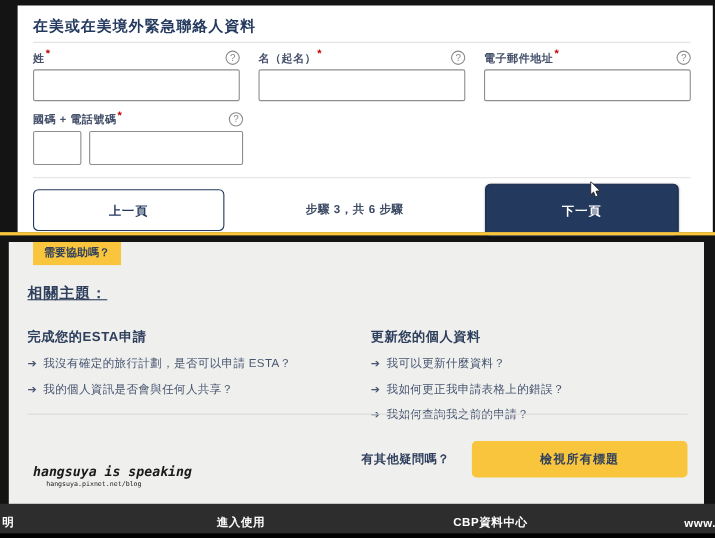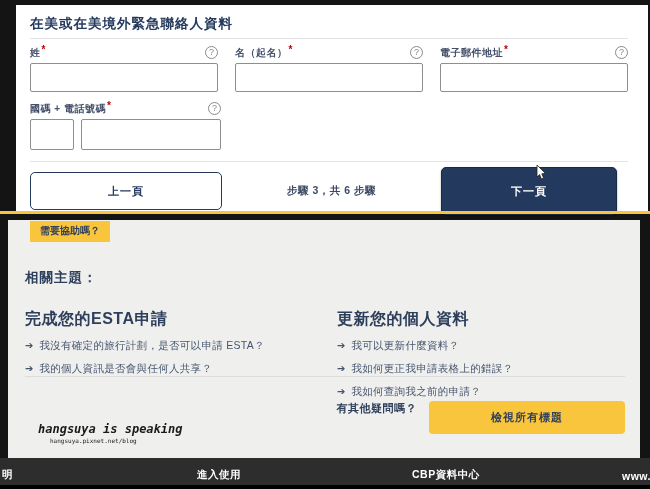--- a/index.html
+++ b/index.html
@@ -49,21 +49,21 @@
     width: 44px; height: 31px; border: 1px solid #8e8e8e; border-radius: 2px;
     font-size: 12px; padding: 0 4px;
   }
   .phone-input {
     width: 140px; height: 31px; border: 1px solid #8e8e8e; border-radius: 2px;
     font-size: 12px; padding: 0 6px;
   }
   .form-divider { border: none; border-top: 1px solid #e4e4e4; margin-top: 11px; }
   .nav-row { display: flex; align-items: center; margin-top: 10px; height: 38px; }
   .btn-prev {
-    width: 192px; height: 38px; background: #fff; cursor: pointer;
+    width: 174px; height: 38px; background: #fff; cursor: pointer;
     border: 1px solid var(--navy, #24395e); border-radius: 5px;
     color: var(--navy, #24395e); font-size: 11px; font-weight: bold; letter-spacing: 1px;
   }
   .step-text {
     flex: 1; text-align: center; color: #3c4a63;
     font-size: 10.5px; font-weight: bold; letter-spacing: .5px;
   }
   .btn-next {
     width: 176px; height: 48px; margin-right: 11px; cursor: pointer;
     background: var(--navy, #24395e); border: 1px solid #18294a; border-radius: 5px;
@@ -79,54 +79,55 @@
   .help-section {
     position: absolute; left: 8px; top: 220px; width: 632px; height: 244px;
     background: var(--gray-bg, #efefee); padding: 0 17px;
   }
   .help-tab {
     display: inline-block; margin-left: 5px;
     background: var(--yellow, #f8c53d); color: #30405c;
     font-size: 10px; font-weight: bold; padding: 3px 10px 4px 10px; cursor: pointer;
   }
   .related-title {
-    margin-top: 27px; color: #2e3f5c; font-size: 13.5px; font-weight: bold;
+    margin-top: 17px; color: #2e3f5c; font-size: 13.5px; font-weight: bold;
     letter-spacing: 1px;
+    text-decoration: underline;
   }
   .topic-columns { display: flex; margin-top: 22px; }
   .topic-col-left { width: 312px; }
   .topic-col-right { flex: 1; }
   .topic-heading {
-    color: #2e3f5c; font-size: 16px; font-weight: bold; letter-spacing: .5px;
+    color: #2e3f5c; font-size: 12px; font-weight: bold; letter-spacing: .5px;
   }
   .topic-links { list-style: none; margin-top: 6px; }
   .topic-links li { display: flex; align-items: baseline; gap: 6px; margin-top: 9px; }
   .arrow-icon { color: #46556e; font-size: 10px; }
   .topic-link {
     color: #46556e; font-size: 10.5px; text-decoration: none; cursor: pointer;
     letter-spacing: .3px;
   }
   .help-divider {
     border: none; border-top: 1px solid #dcdcdc;
     position: absolute; left: 17px; right: 15px; top: 156px;
   }
   .more-row {
     position: absolute; right: 15px; top: 181px;
-    display: flex; align-items: flex-start; gap: 12px;
+    display: flex; align-items: center; gap: 20px;
   }
   .more-question { color: #30405c; font-size: 11px; font-weight: bold; letter-spacing: .5px; }
   .btn-view-all {
     width: 196px; height: 33px; cursor: pointer;
     background: var(--yellow, #f8c53d); border: none; border-radius: 4px;
     color: #30405c; font-size: 11px; font-weight: bold; letter-spacing: 1px;
   }
 
   
   .watermark {
-    position: absolute; left: 38px; top: 422px; color: #1a1a1a;
+    position: absolute; left: 30px; top: 422px; color: #1a1a1a;
     font-family: "DejaVu Sans Mono", monospace;
   }
   .watermark-line1 { font-size: 12px; font-weight: bold; font-style: italic; letter-spacing: 0; }
   .watermark-line2 { font-size: 6px; margin-left: 12px; margin-top: 1px; }
 
   
   .footer-bar {
     position: absolute; left: 0; top: 458px; width: 650px; height: 27px;
     background: var(--footer-bg, #2d2d2d); overflow: hidden;
   }

